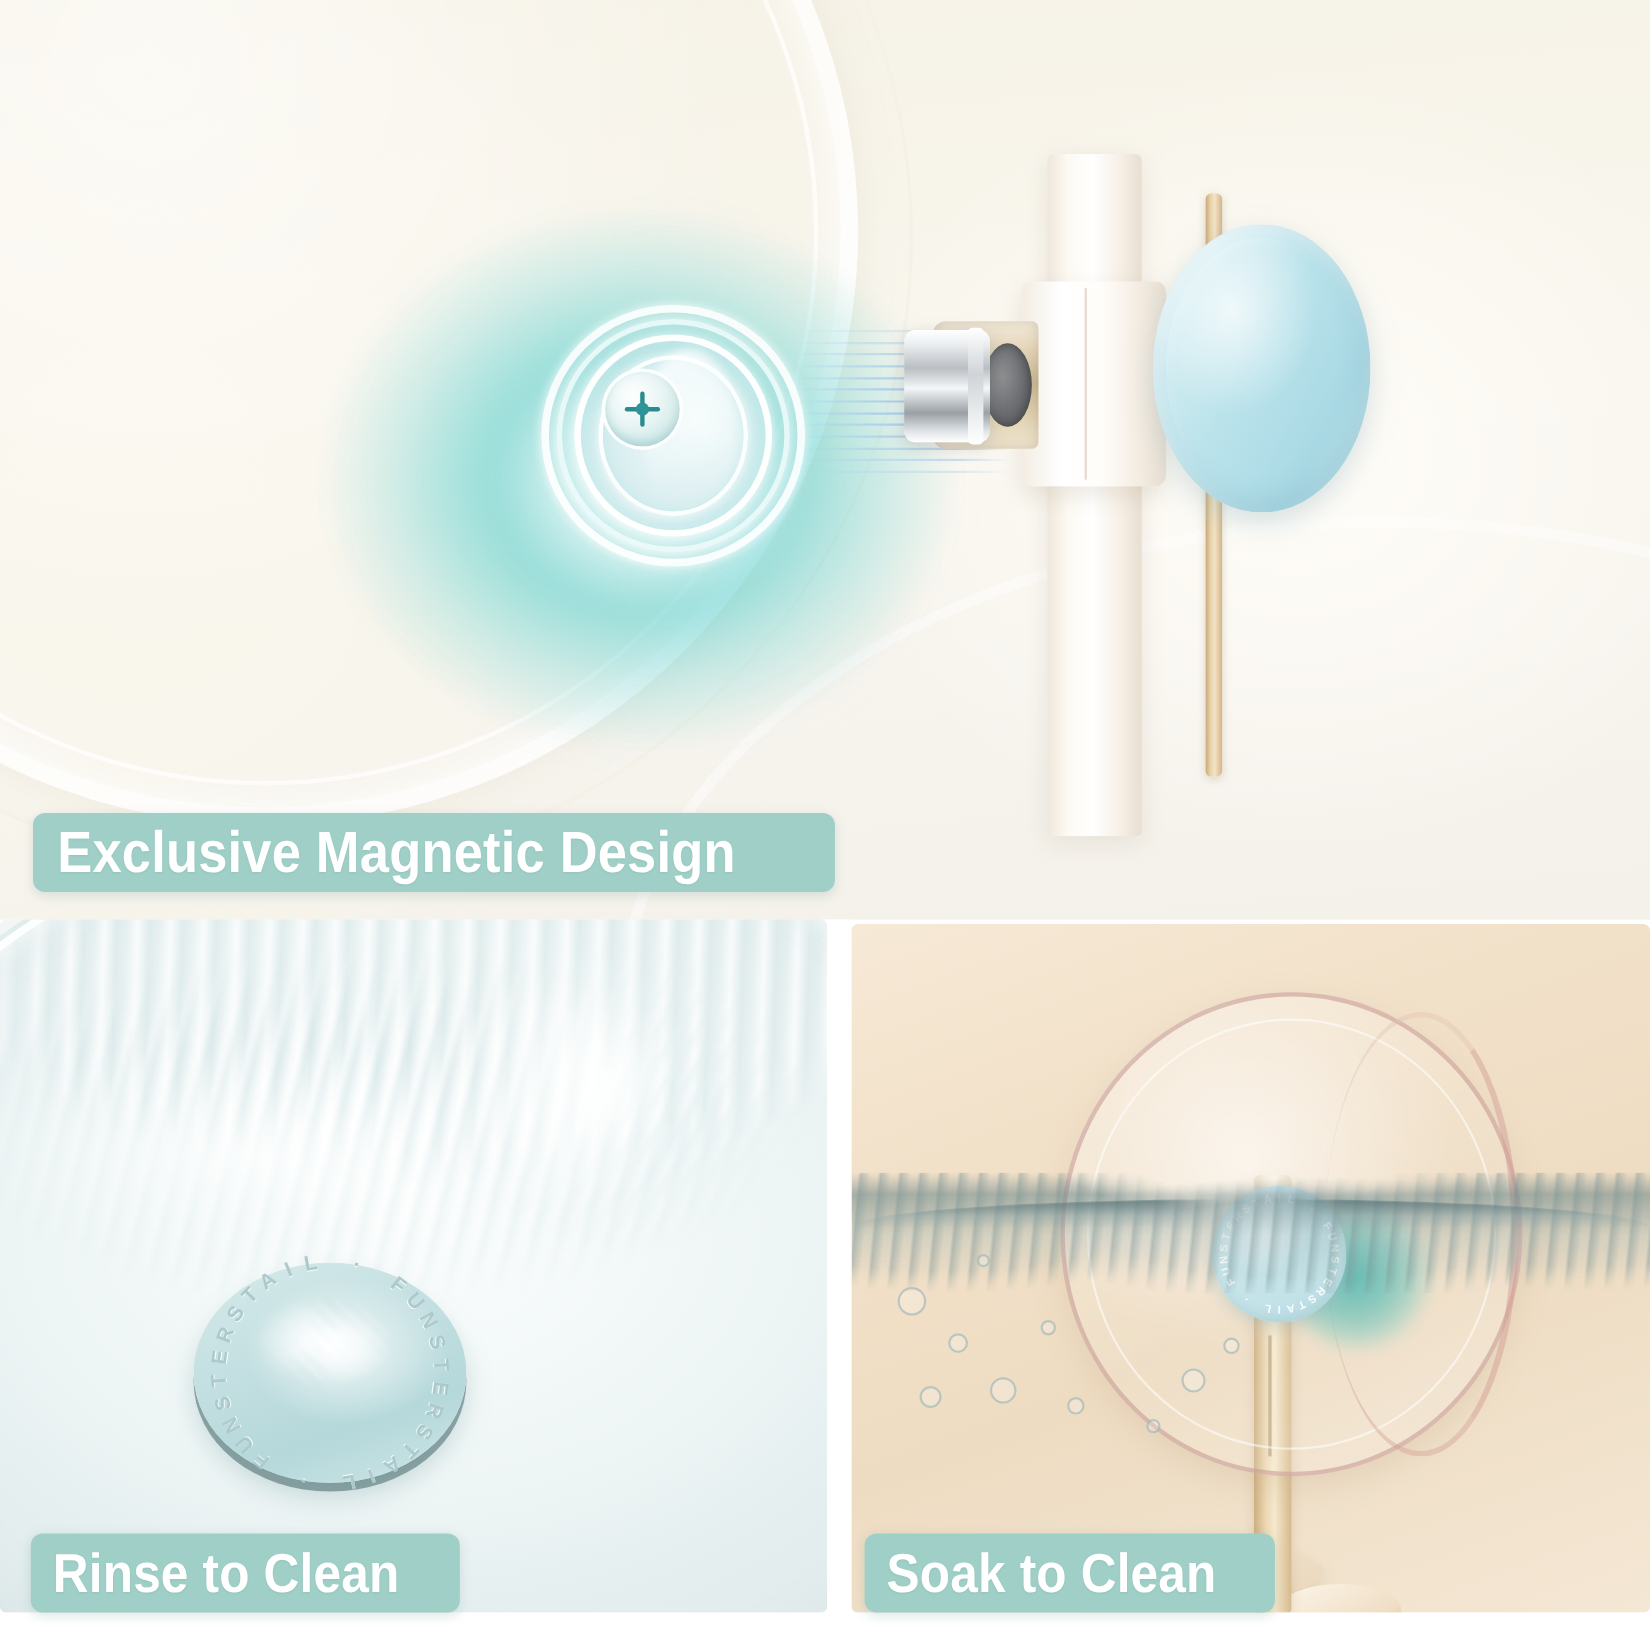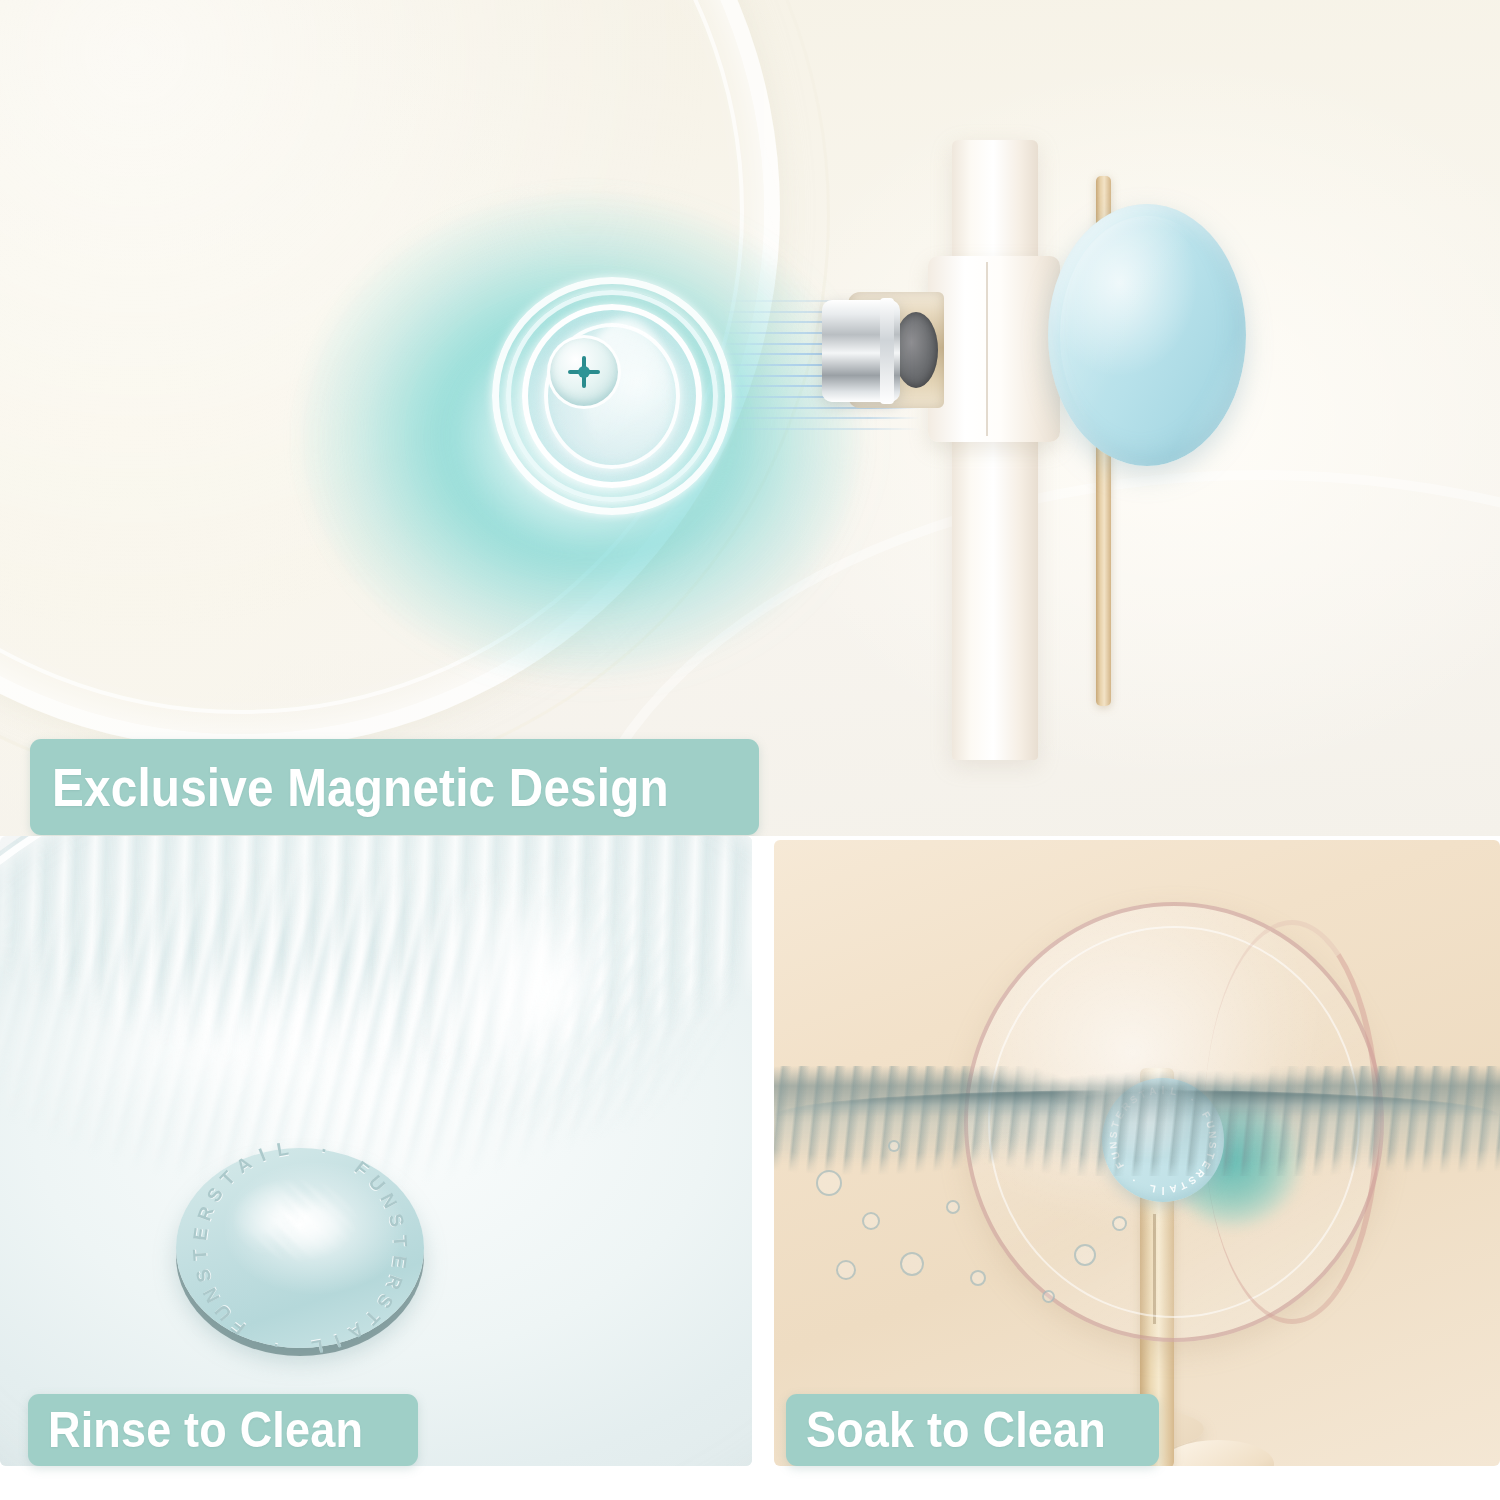--- a/index.html
+++ b/index.html
@@ -193,21 +193,21 @@
     white-space:nowrap;
   }
   .banner span {
     display:block;
     transform:scaleX(0.90);
     transform-origin:left center;
     text-shadow:0 1px 2px rgba(110,155,150,0.22);
   }
 
   #banner-title   { left:208px;  top:44px;   height:110px; padding:0 30px; font-size:74px; }
-  #banner-magnet  { left:30px;   top:739px;  height:96px;  padding:0 22px; font-size:53px;text-align:center; }
+  #banner-magnet  { left:30px;   top:739px;  height:72px;  padding:0 22px; font-size:53px;text-align:center; }
   #banner-rinse   { left:28px;   top:1394px; height:72px;  padding:0 20px; font-size:50px; }
   #banner-soak    { left:786px;  top:1394px; height:72px;  padding:0 20px; font-size:50px; }
 
   
   .panel { position:absolute; overflow:hidden; border-radius:6px; }
 
   
   #panel-rinse {
     left:0; top:836px; width:752px; height:630px;
     background:linear-gradient(165deg,#f4f6f6 0%,#eef3f3 30%,#f6f8f8 60%,#eceff0 100%);

